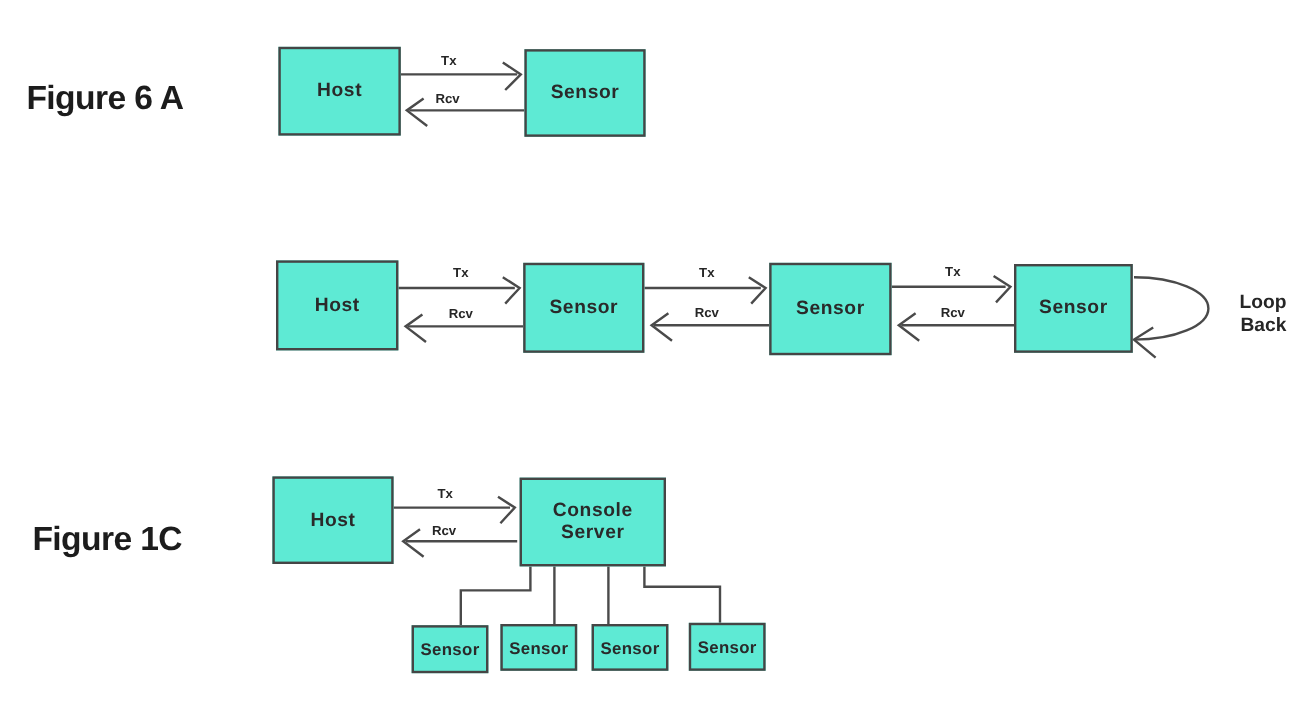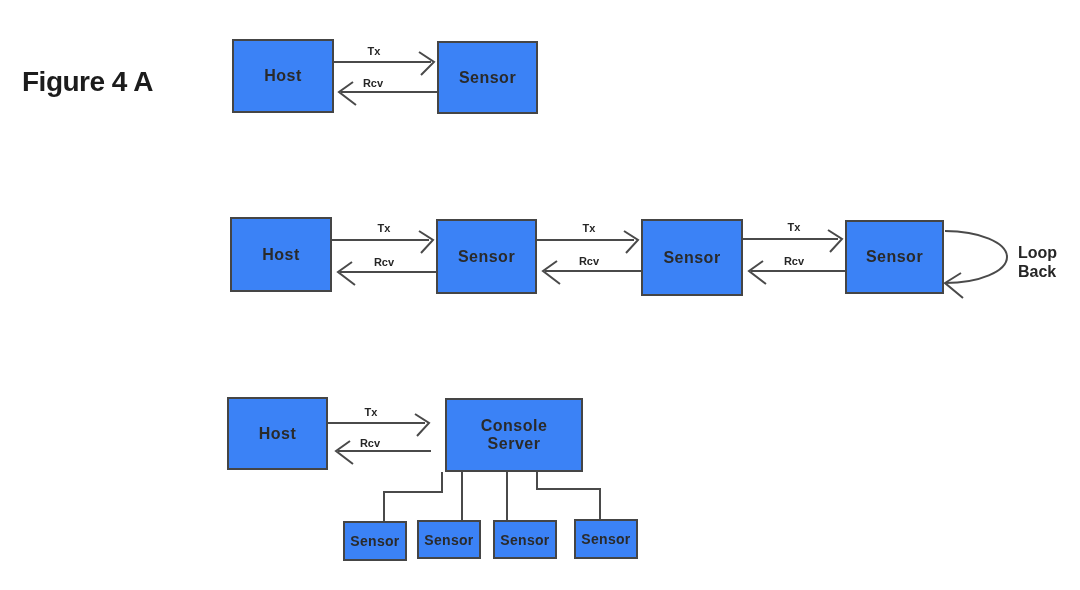--- a/index.html
+++ b/index.html
@@ -14,21 +14,21 @@
     position:absolute;left:0;top:0;width:1080px;height:590px;
     background:#ffffff;
   }
   .wires{
     position:absolute;left:0;top:0;width:1080px;height:590px;
     pointer-events:none;
   }
   .node{
     position:absolute;
     border:2px solid #454545;
-    background:#3b82f6;
+    background:#5eead4;
     display:flex;align-items:center;justify-content:center;
     box-sizing:border-box;
     color:#2a2a2a;
     font-weight:bold;
     font-size:16px;
     letter-spacing:0.5px;
     text-align:center;
   }
   .node.small{font-size:14px;letter-spacing:0.3px;}
   .node.twoline{line-height:18px;font-size:16px;}
@@ -46,21 +46,21 @@
     font-size:28px;
     letter-spacing:-0.5px;
     color:#1c1c1c;
     line-height:1.15;
     white-space:nowrap;
   }
   .loopback-label{
     position:absolute;
     left:1018px;top:243px;width:54px;
     font-weight:bold;font-size:16px;line-height:19px;
-    color:#262626;text-align:left;
+    color:#262626;text-align:right;
   }
 </style>
 </head>
 <body>
 
 <div class="canvas">
 
   <svg class="wires" viewBox="0 0 1080 590" xmlns="http://www.w3.org/2000/svg" stroke="#4a4a4a" stroke-width="2" fill="none">
 
     <g>
@@ -108,21 +108,21 @@
     <g>
       <line x1="431" y1="451" x2="338" y2="451"></line>
       <polyline points="350,441 336,451 353,464"></polyline>
     </g>
     <polyline points="442,472 442,492 384,492 384,521"></polyline>
     <line x1="462" y1="472" x2="462" y2="520"></line>
     <line x1="507" y1="472" x2="507" y2="520"></line>
     <polyline points="537,472 537,489 600,489 600,519"></polyline>
   </svg>
 
-  <div class="fig-label" style="left:22px;top:66px">Figure 4 A</div>
+  <div class="fig-label" style="left:22px;top:66px">Figure 6 A</div>
   <div class="node" style="left:232px;top:39px;width:102px;height:74px">
     <span>Host</span>
   </div>
   <div class="node" style="left:437px;top:41px;width:101px;height:73px">
     <span>Sensor</span>
   </div>
   <div class="wire-label" style="left:374px;top:51px">Tx</div>
   <div class="wire-label" style="left:373px;top:83px">Rcv</div>
 
   <div class="node" style="left:230px;top:217px;width:102px;height:75px">
@@ -138,24 +138,25 @@
     <span>Sensor</span>
   </div>
   <div class="wire-label" style="left:384px;top:228px">Tx</div>
   <div class="wire-label" style="left:384px;top:262px">Rcv</div>
   <div class="wire-label" style="left:589px;top:228px">Tx</div>
   <div class="wire-label" style="left:589px;top:261px">Rcv</div>
   <div class="wire-label" style="left:794px;top:227px">Tx</div>
   <div class="wire-label" style="left:794px;top:261px">Rcv</div>
   <div class="loopback-label">Loop Back</div>
 
+  <div class="fig-label" style="left:27px;top:433px">Figure 1C</div>
   <div class="node" style="left:227px;top:397px;width:101px;height:73px">
     <span>Host</span>
   </div>
-  <div class="node twoline" style="left:445px;top:398px;width:138px;height:74px">
+  <div class="node twoline" style="left:433px;top:398px;width:122px;height:74px">
     <span style="display:block;width:80px">Console Server</span>
   </div>
   <div class="wire-label" style="left:371px;top:412px">Tx</div>
   <div class="wire-label" style="left:370px;top:443px">Rcv</div>
   <div class="node small" style="left:343px;top:521px;width:64px;height:40px">
     <span>Sensor</span>
   </div>
   <div class="node small" style="left:417px;top:520px;width:64px;height:39px">
     <span>Sensor</span>
   </div>

